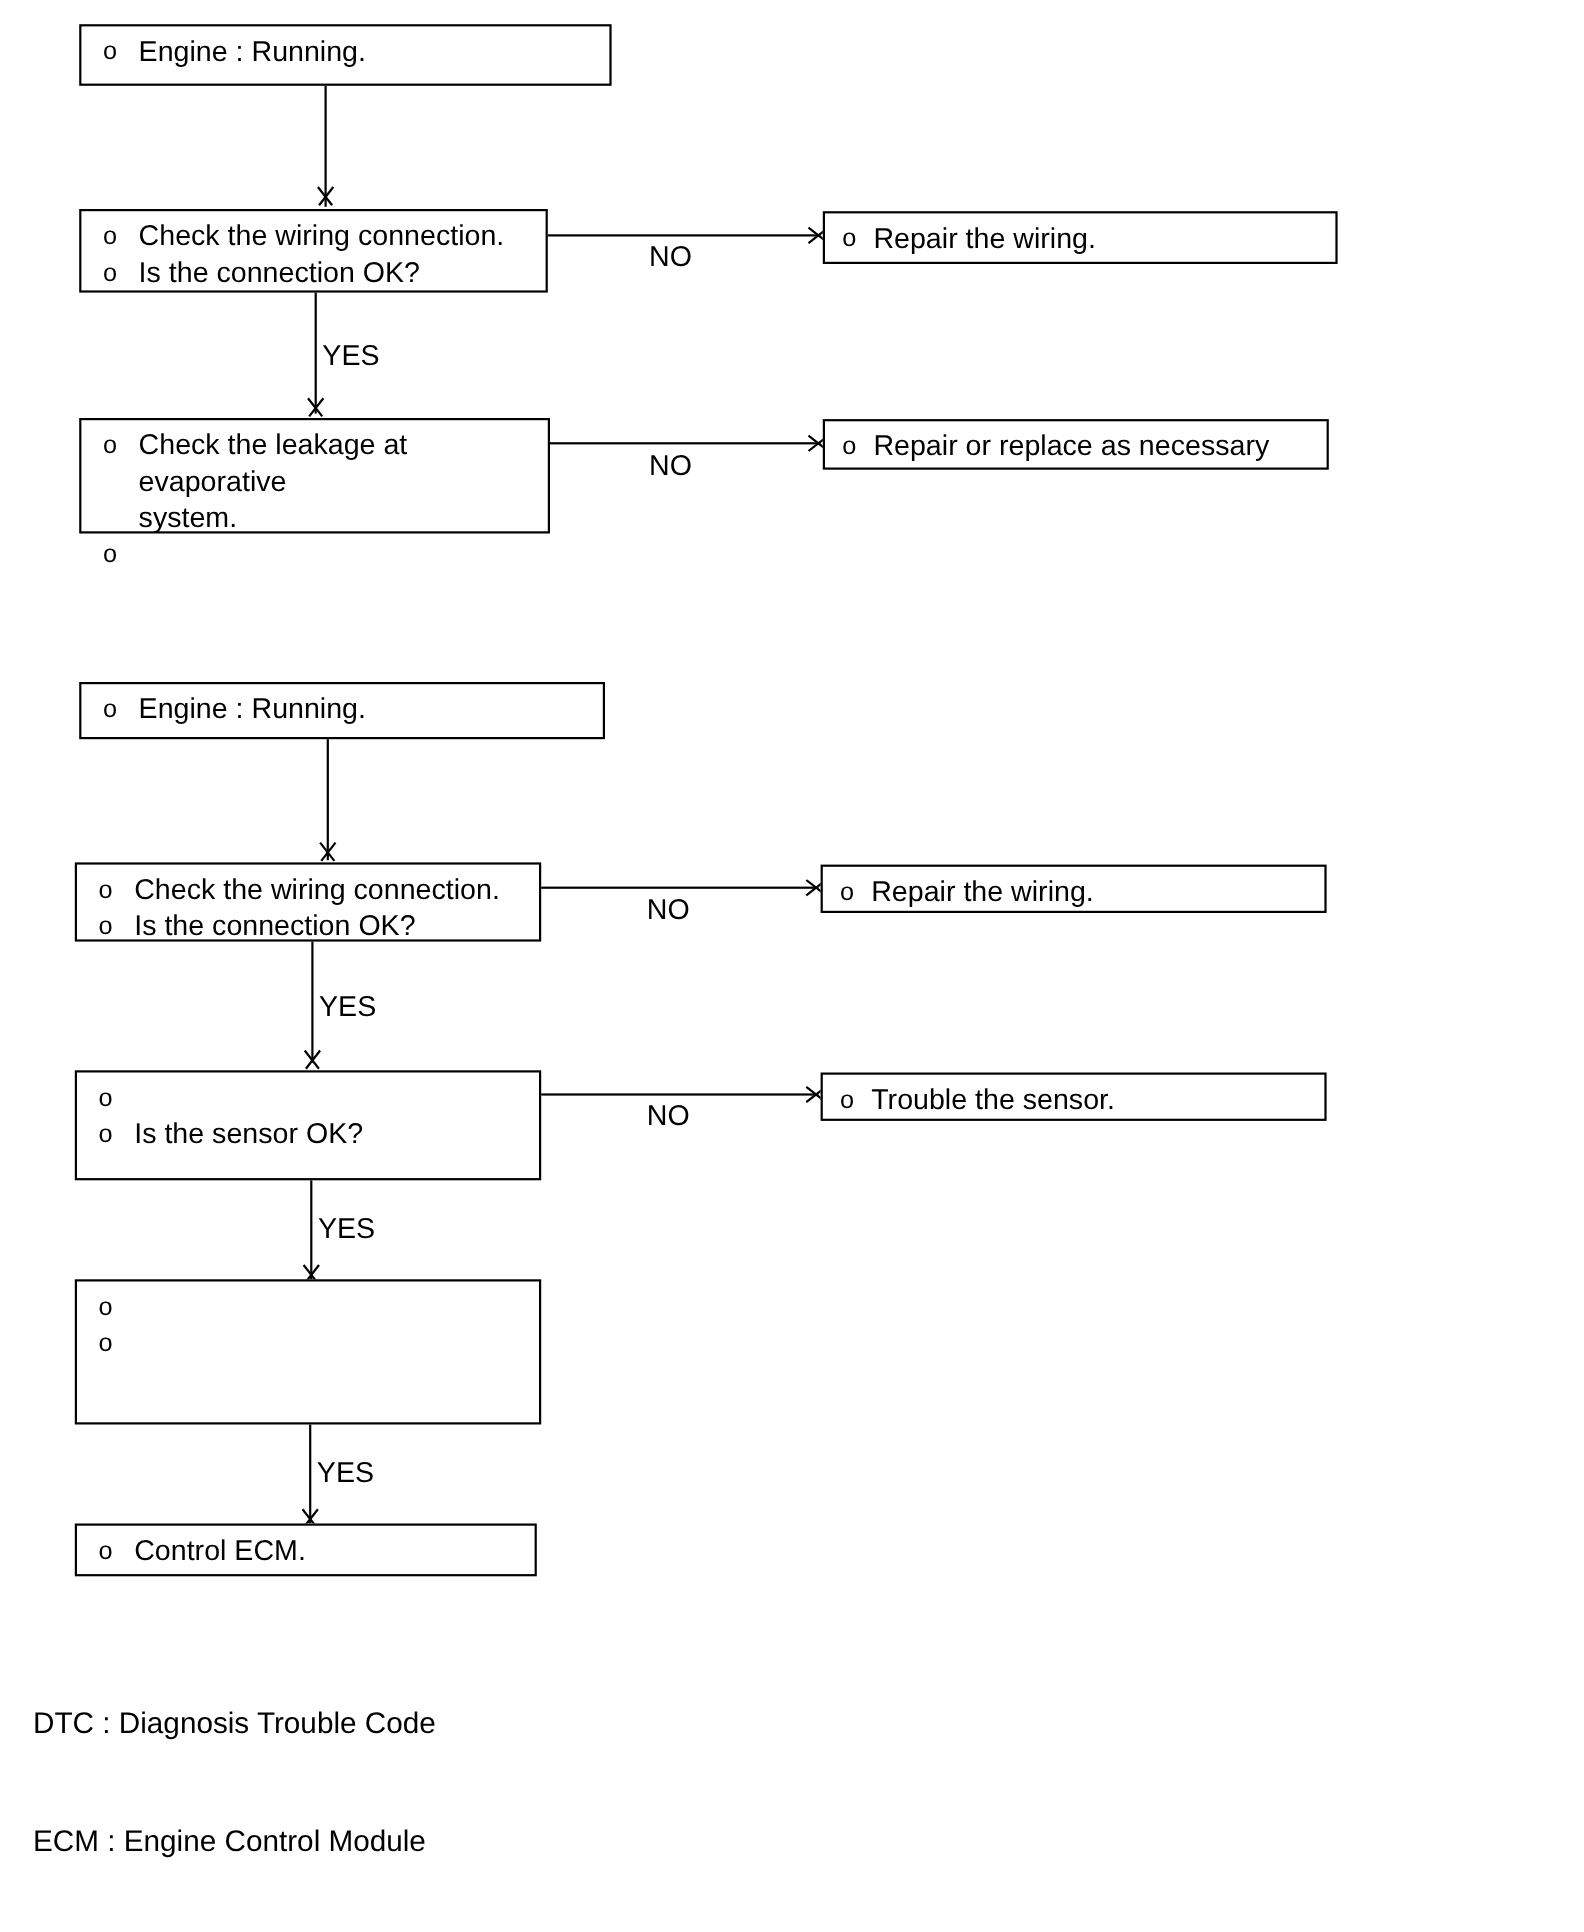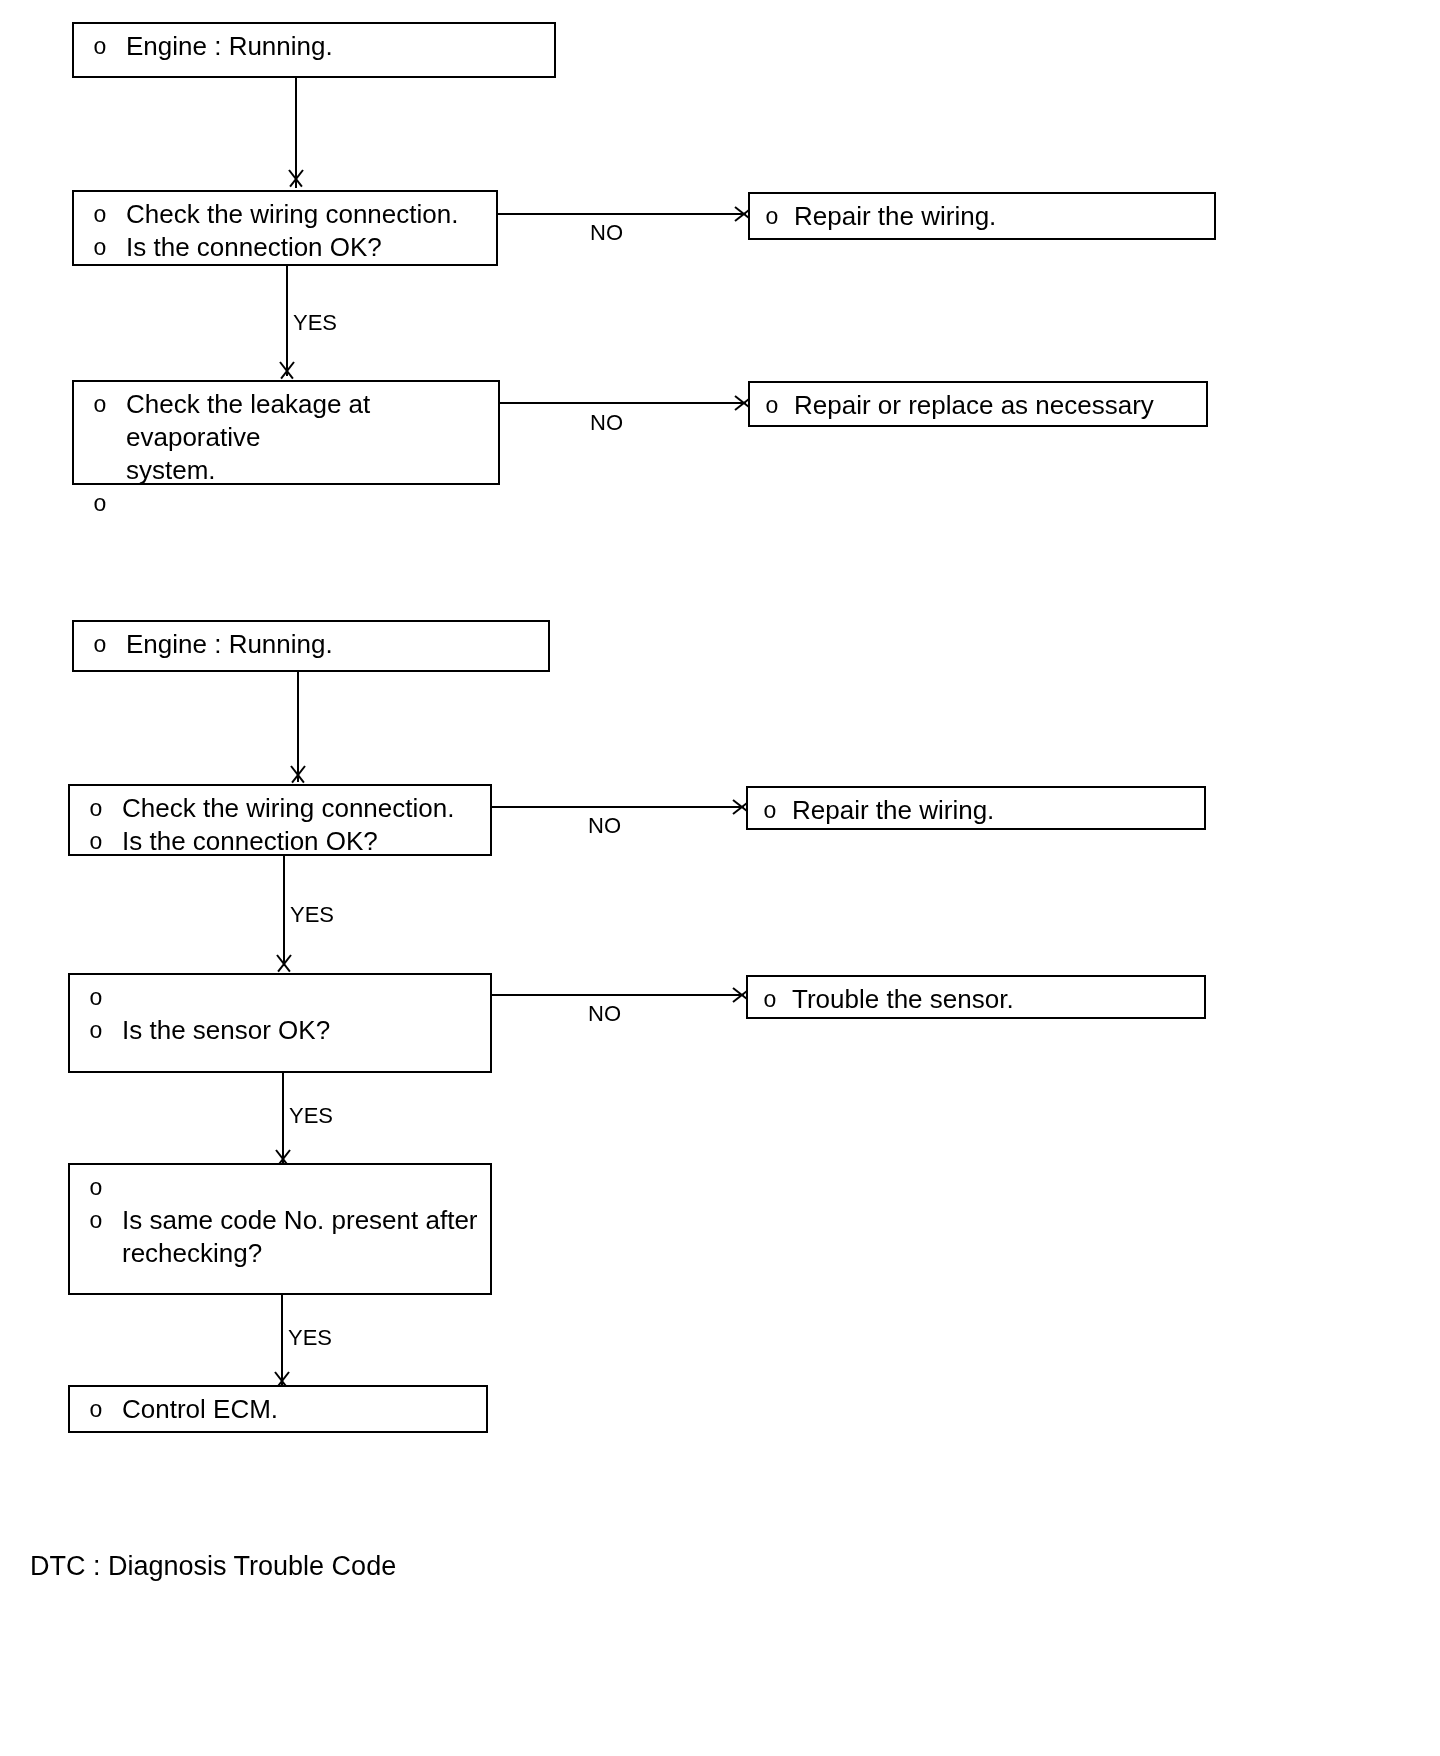--- a/index.html
+++ b/index.html
@@ -94,21 +94,21 @@
     height: 2px;
     width: 21px;
     background: #000;
   }
   .arrow-right::before { top: 5px;    transform: rotate(38deg);  transform-origin: left center; }
   .arrow-right::after  { bottom: 5px; transform: rotate(-38deg); transform-origin: left center; }
 
   
   .edge-label {
     position: absolute;
-    font-size: 22px;
+    font-size: 26px;
     line-height: 30px;
     white-space: pre;
   }
 
   
   .legend {
     position: absolute;
     font-size: 27px;
     line-height: 36px;
     white-space: pre;
@@ -237,33 +237,32 @@
   <div class="vline" style="left:282px; top:1073px; height:90px;"></div>
   <div class="arrow-down" style="left:270px; top:1150px;"></div>
   <div class="edge-label" style="left:289px; top:1101px;">YES</div>
 
   <div class="box" style="left:68px; top:1163px; width:424px; height:132px;">
     <div class="line">
       <span class="bullet">o</span>
     </div>
     <div class="line">
       <span class="bullet">o</span>
-      <span class="txt" style="text-align:justify;">Is same code No. present after
-rechecking?</span>
     </div>
   </div>
 
   <div class="vline" style="left:281px; top:1295px; height:90px;"></div>
   <div class="arrow-down" style="left:269px; top:1372px;"></div>
   <div class="edge-label" style="left:288px; top:1323px;">YES</div>
 
   <div class="box" style="left:68px; top:1385px; width:420px; height:48px;">
     <div class="line">
       <span class="bullet">o</span>
       <span class="txt">Control ECM.</span>
     </div>
   </div>
 
   <div class="legend" style="left:30px; top:1476px;">
     <div>DTC : Diagnosis Trouble Code</div>
+    <div>ECM : Engine Control Module</div>
   </div>
 
 </div>
 
 </body></html>

